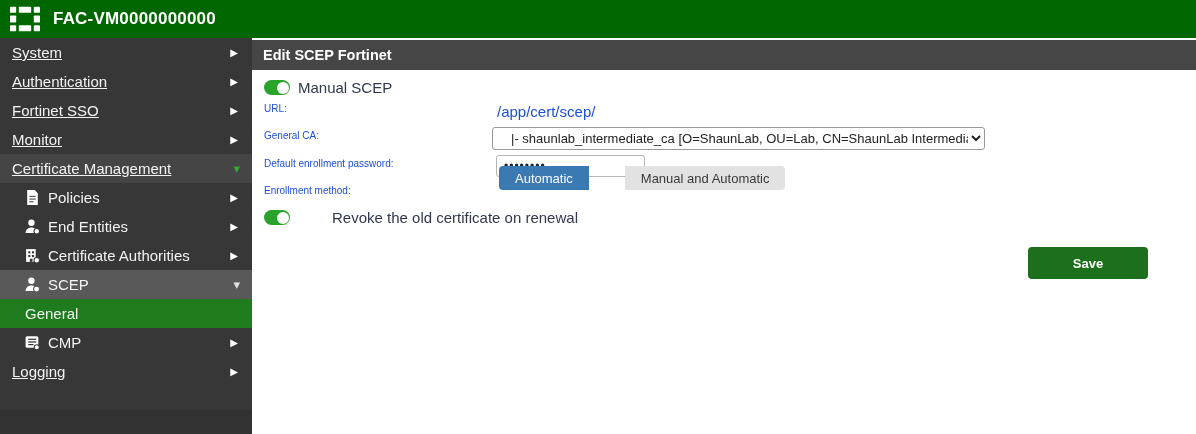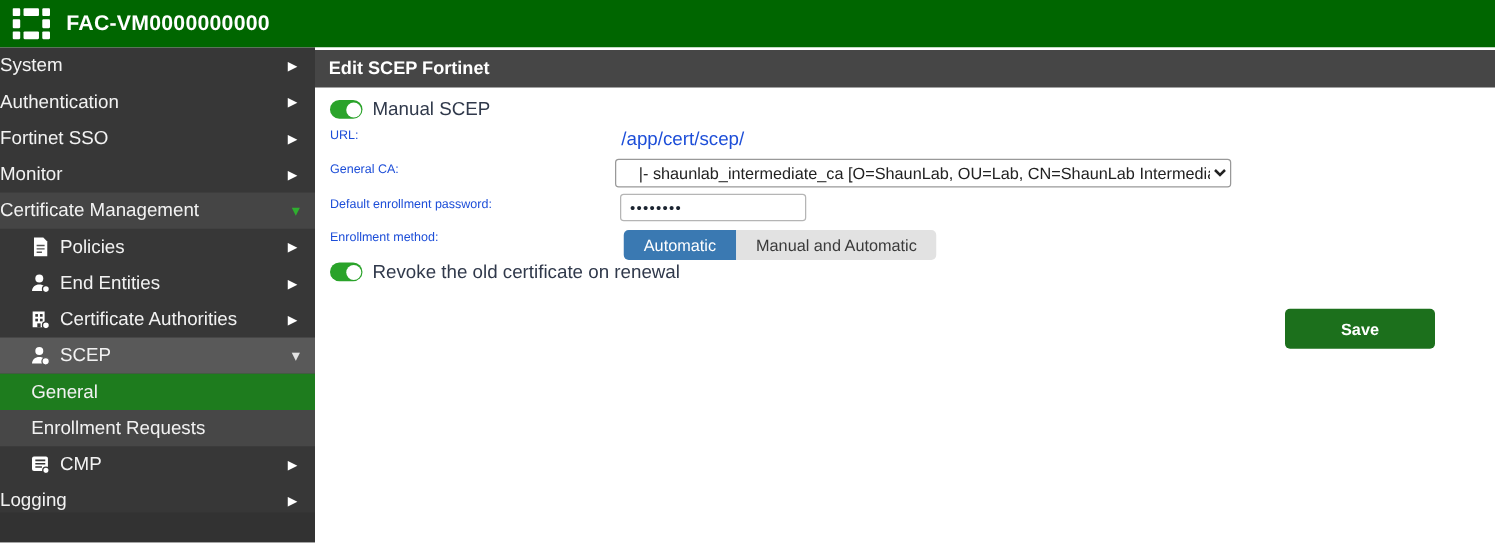--- a/index.html
+++ b/index.html
@@ -13,21 +13,21 @@
   .logo { width:30px; height:26px; margin-left:10px; }
   .topbar-title { color:#fff; font-size:17px; font-weight:bold; margin-left:13px;
     letter-spacing:.2px; }
 
   
   .sidebar { position:absolute; left:0; top:38px; width:252px; height:396px;
     background:#373737; color:#f2f2f2; font-size:15px; }
   .nav-item { position:relative; height:29px; display:flex; align-items:center;
     cursor:pointer; }
   .nav-item .lbl { white-space:nowrap; }
-  .lvl0 { padding-left:0; }
+  .lvl0 { padding-left:12px;text-decoration:underline; }
   .lvl1 { padding-left:24px; }
   .lvl2 { padding-left:25px; }
   .nav-item .arrow { position:absolute; right:14px; font-size:10px; color:#fff; }
   .nav-item .caret { position:absolute; right:12px; font-size:13px; }
   .caret-green { color:#2fae2f; }
   .caret-gray { color:#e3e3e3; }
   .row-open-parent { background:#454545; }
   .row-scep { background:#595959; }
   .row-active { background:#1e7c1e; }
   .row-subtle { background:#474747; }
@@ -165,23 +165,20 @@
         <circle cx="11.8" cy="12.3" r="2.8" fill="#fff" stroke="#595959" stroke-width="1"></circle>
       </svg>
       <span class="lbl">SCEP</span>
       <span class="caret caret-gray">▾</span>
     </div>
 
     <div class="nav-item lvl2 row-active">
       <span class="lbl">General</span>
     </div>
 
-    <div class="nav-item lvl2 row-subtle">
-      <span class="lbl">Enrollment Requests</span>
-    </div>
 
     <div class="nav-item lvl1">
       <svg class="nav-icon" viewBox="0 0 16 16">
         <rect x="1.5" y="2" width="12" height="11" rx="1.5" fill="#fff"></rect>
         <g stroke="#373737" stroke-width="1.2">
           <line x1="4" y1="5" x2="11.5" y2="5"></line>
           <line x1="4" y1="7.5" x2="11.5" y2="7.5"></line>
           <line x1="4" y1="10" x2="9" y2="10"></line>
         </g>
         <circle cx="12" cy="12.5" r="2.4" fill="#fff" stroke="#373737" stroke-width="1"></circle>
@@ -216,26 +213,26 @@
 
     <div class="form-label" style="top:92px;">General CA:</div>
     <select class="ca-select" style="top:89px;">
       <option>|- shaunlab_intermediate_ca [O=ShaunLab, OU=Lab, CN=ShaunLab Intermediate CA]</option>
     </select>
 
     <div class="form-label" style="top:120px;">Default enrollment password:</div>
     <input class="pwd-input" style="top: 117px;" type="text" value="••••••••">
 
     <div class="form-label" style="top:147px;">Enrollment method:</div>
-    <div class="segmented" style="top:146px;">
+    <div class="segmented" style="top:128px;gap:36px;">
       <div class="seg seg-selected">Automatic</div>
       <div class="seg seg-unselected">Manual and Automatic</div>
     </div>
 
-    <div class="toggle-row" style="top:171px;">
+    <div class="toggle-row" style="top:171px;gap:34px;">
       <span class="toggle">
           <span class="knob"></span>
         </span>
       <span class="toggle-label">Revoke the old certificate on renewal</span>
     </div>
 
     <button class="save-btn">Save</button>
   </div>
 </div>
 

